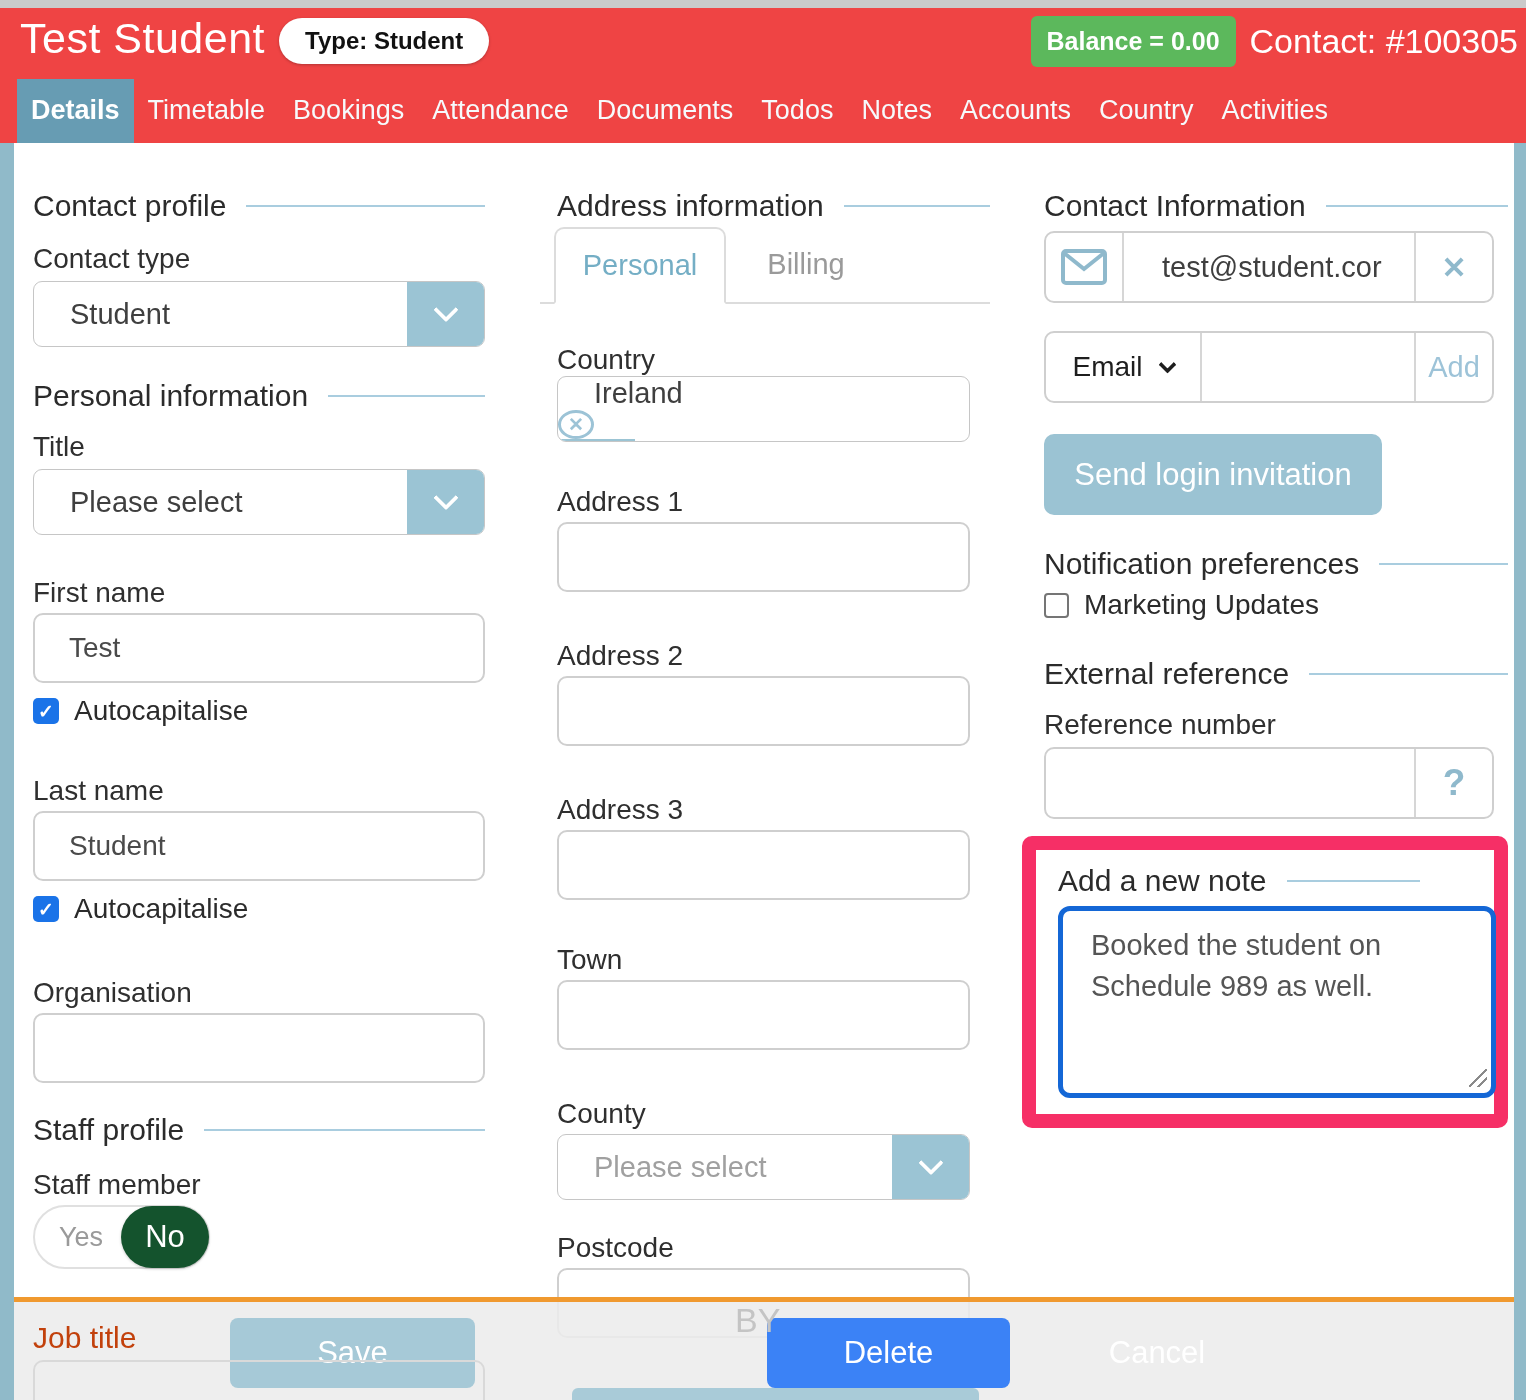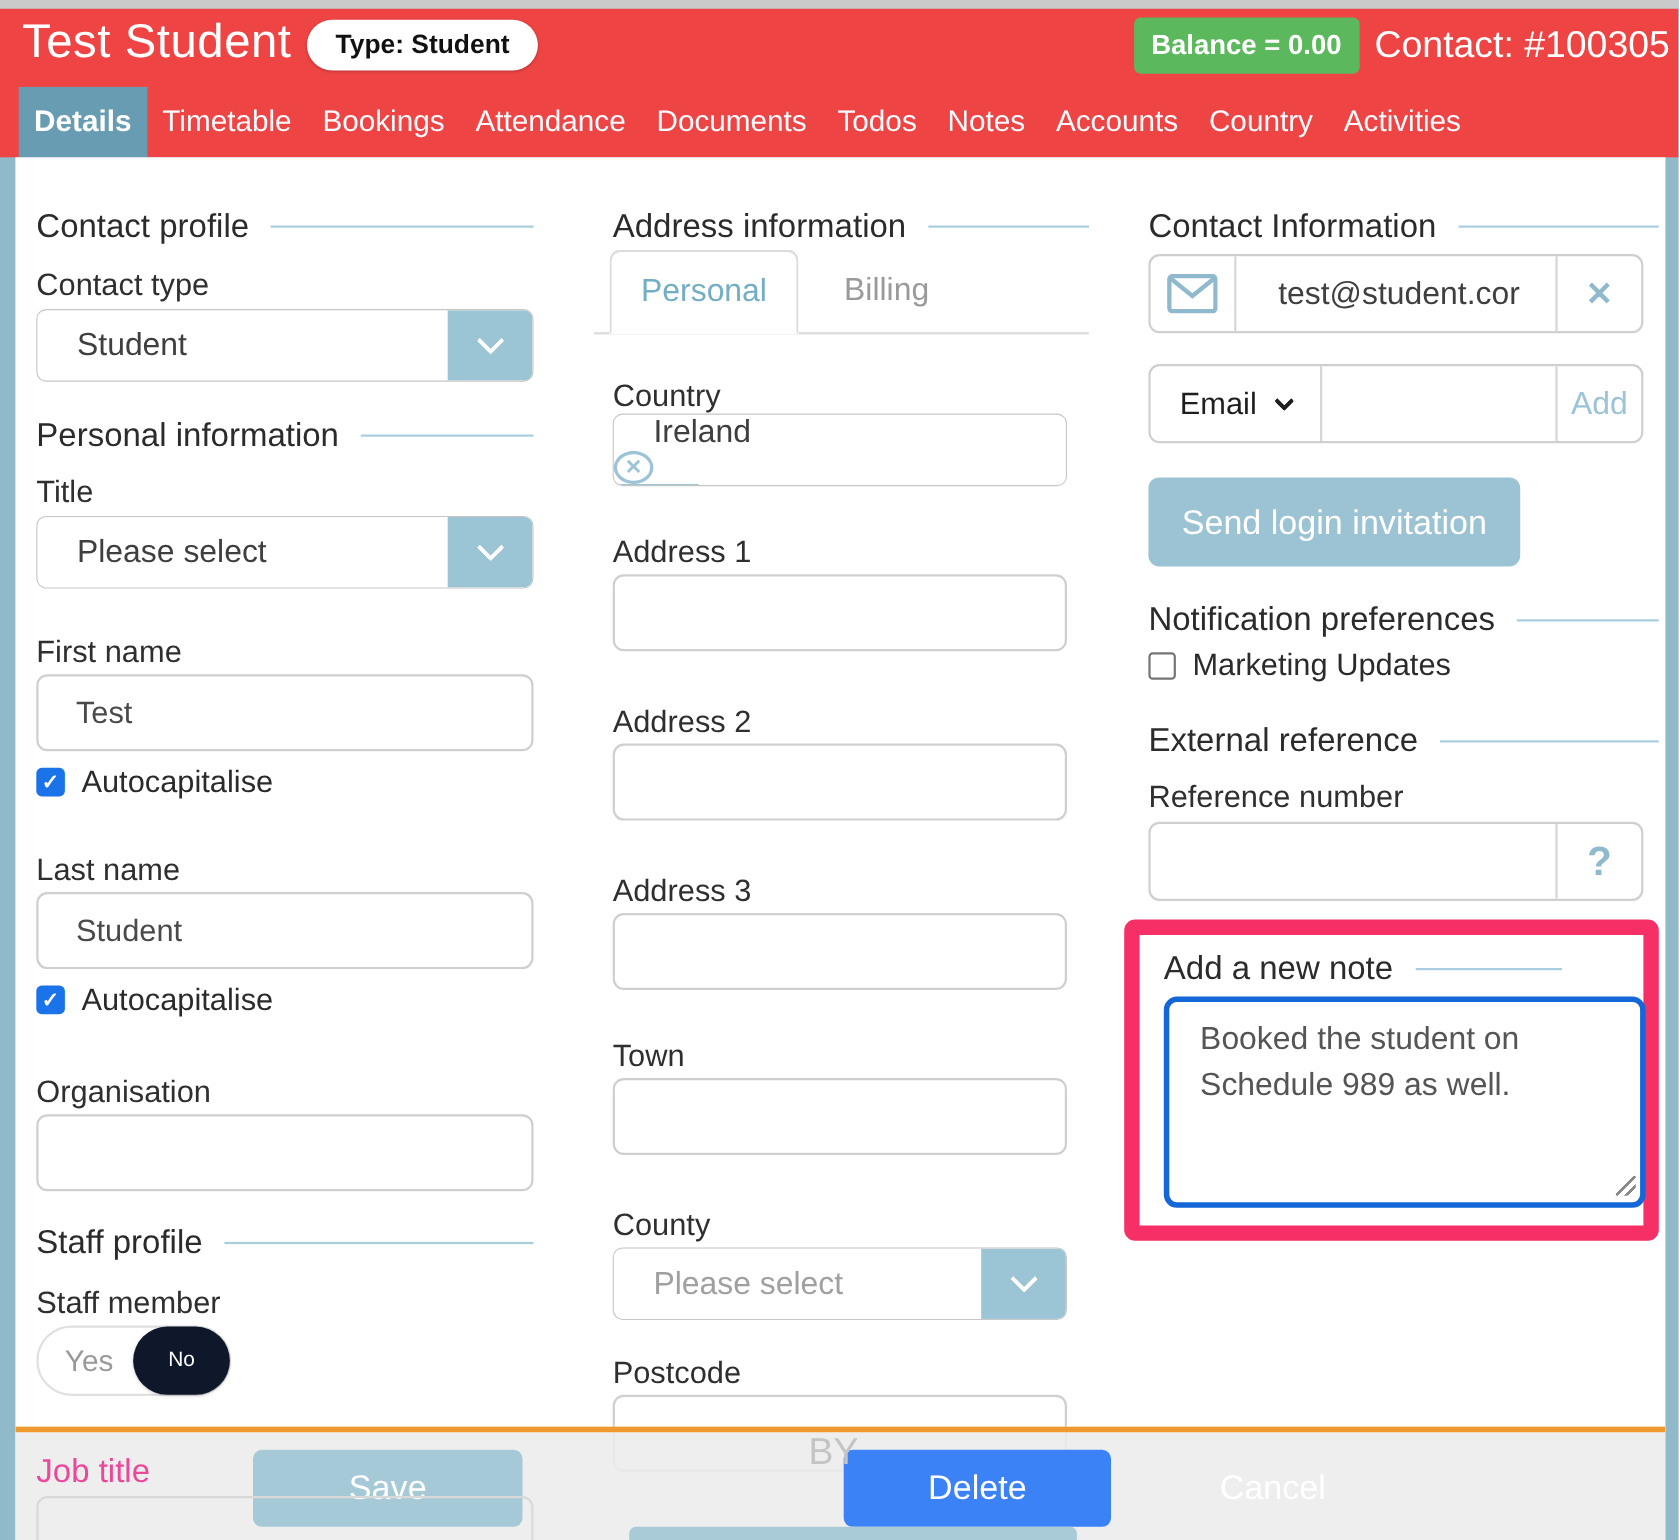--- a/index.html
+++ b/index.html
@@ -84,21 +84,21 @@
   .inp-first { margin-top:4px; }
   .col-left .check-row { margin-top:12px; }
   .lbl-last { margin-top:48px; }
   .inp-last { margin-top:4px; }
   .lbl-org { margin-top:52px; }
   .inp-org { margin-top:4px; }
   .lbl-staff-member { margin-top:22px; }
 
   .toggle { position:relative; margin-top:4px; width:177px; height:64px; border:2px solid #e0e0e0; border-radius:32px; background:#fff; }
   .toggle-yes { position:absolute; left:0; top:0; bottom:0; width:92px; display:flex; align-items:center; justify-content:center; color:#9a9a9a; font-size:27px; cursor:pointer; }
-  .toggle-no  { position:absolute; right:-1px; top:-1px; bottom:-1px; width:88px; border-radius:32px; background:#0f172a; color:#fff; font-size:19px; display:flex; align-items:center; justify-content:center; cursor:pointer; box-shadow:0 1px 3px rgba(0,0,0,0.2); }
+  .toggle-no  { position:absolute; right:-1px; top:-1px; bottom:-1px; width:88px; border-radius:32px; background:#14532d; color:#fff; font-size:31px; display:flex; align-items:center; justify-content:center; cursor:pointer; box-shadow:0 1px 3px rgba(0,0,0,0.2); }
 
   
   .col-mid .section-head { margin-top:46px; margin-left:17px; }
   .addr-tabs { margin-top:4px; display:flex; border-bottom:2px solid #dcdcdc; height:77px; align-items:stretch; }
   .addr-tab { display:flex; align-items:center; justify-content:center; font-size:29px; cursor:pointer; }
   .addr-tab.active {
     width:172px; margin-left:14px; margin-bottom:-2px;
     border:2px solid #dcdcdc; border-bottom:2px solid #fff;
     border-radius:10px 10px 0 0; color:#74aec5; background:#fff;
   }
@@ -153,21 +153,21 @@
     width:438px; height:192px; border:5px solid #1467D6; border-radius:12px;
     padding:14px 28px; font-family:"Liberation Sans",sans-serif;
     font-size:29px; line-height:41px; color:#555; resize:none; outline:none; display:block; background:#fff;
   }
   .resize-handle {
     position:absolute; right:9px; bottom:11px; width:18px; height:18px; cursor:nwse-resize;
     background:linear-gradient(135deg, transparent 45%, #8a8a8a 45%, #8a8a8a 55%, transparent 55%, transparent 70%, #8a8a8a 70%, #8a8a8a 80%, transparent 80%);
   }
 
   
-  .jobtitle-label { position:absolute; left:19px; top:1178px; font-size:30px; color:#ec4899; z-index:6; }
+  .jobtitle-label { position:absolute; left:19px; top:1178px; font-size:30px; color:#c2410c; z-index:6; }
   .jobtitle-input { position:absolute; left:19px; top:1217px; width:452px; height:80px; border:2px solid #d9d9d9; border-radius:10px 10px 0 0; z-index:6; }
   .by-text { position:absolute; left:721px; top:1158px; font-size:34px; color:#c4c4c4; z-index:6; }
   .blue-strip { position:absolute; left:558px; top:1245px; width:407px; height:12px; background:#A9CBD8; border-radius:6px 6px 0 0; z-index:6; }
 
   
   .footer {
     position:absolute; left:0; right:0; top:1154px; height:103px;
     background:rgba(236,236,236,0.88); border-top:5px solid #F0992F; z-index:5;
   }
   .footer .btn {

